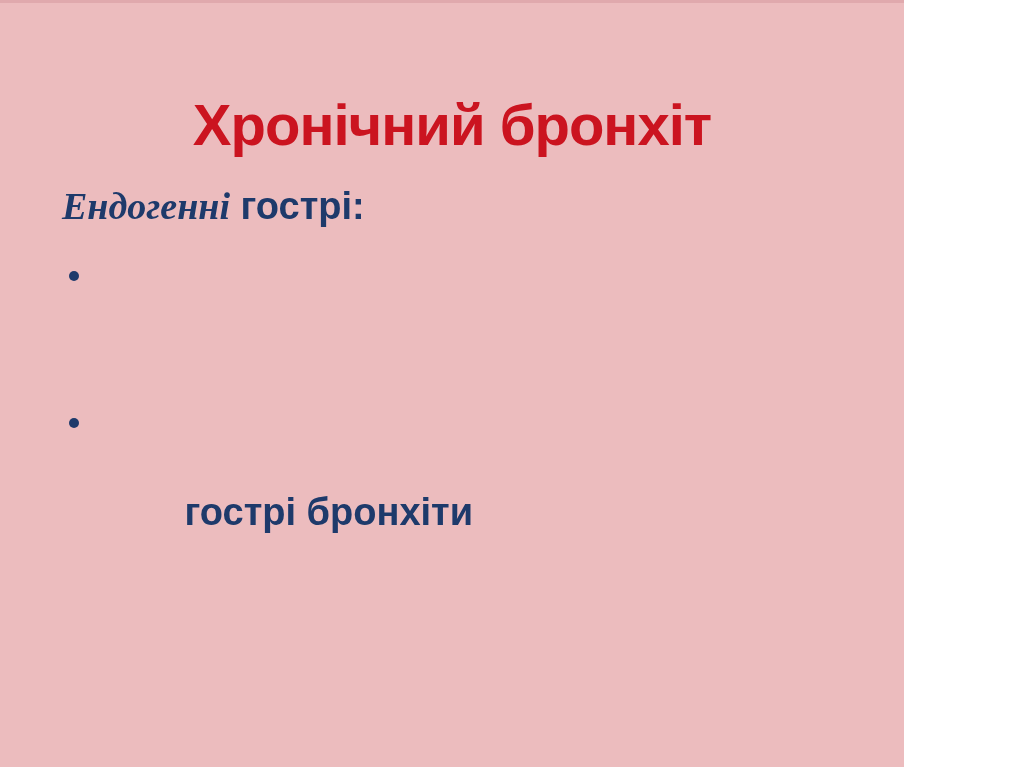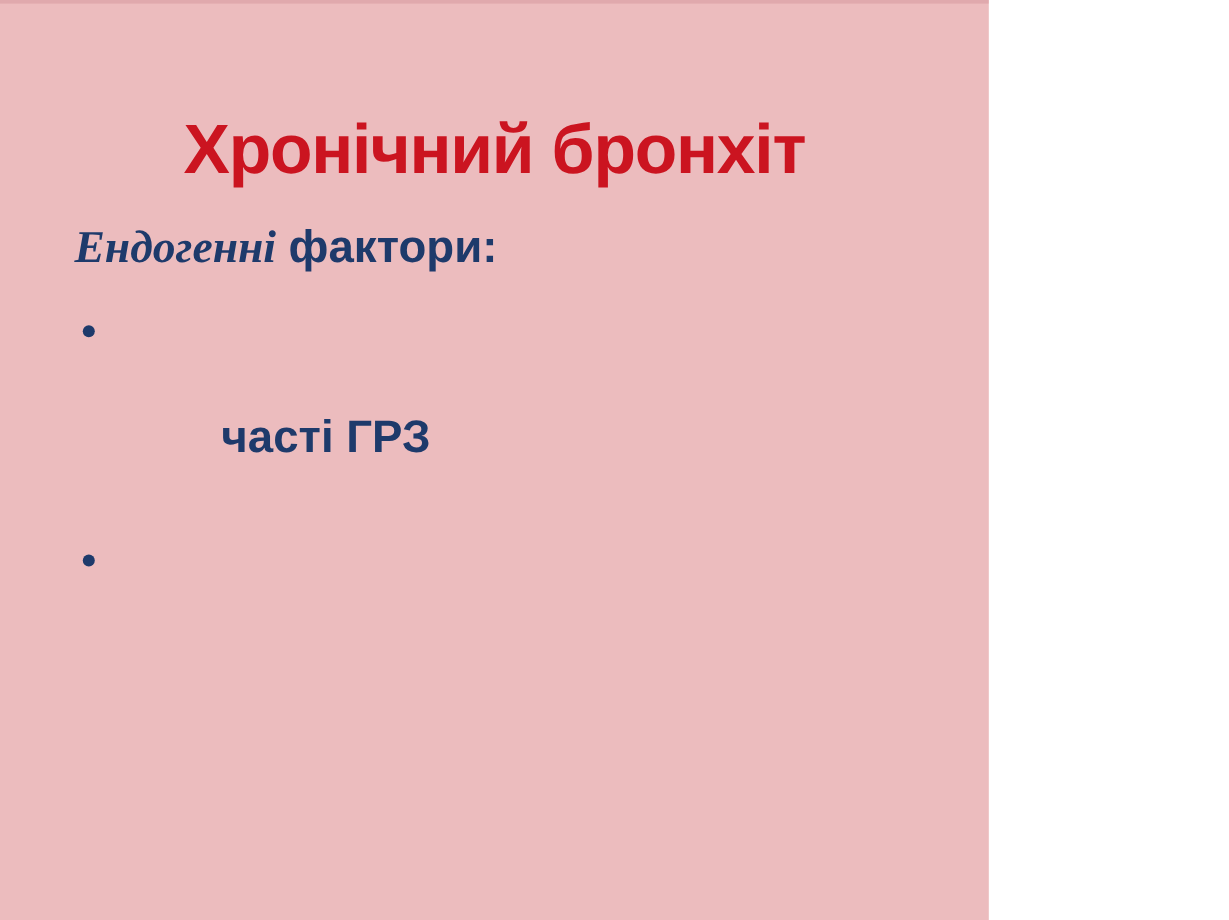--- a/index.html
+++ b/index.html
@@ -1,21 +1,21 @@
 <!DOCTYPE html>
 <html><head>
 <meta charset="utf-8">
 <style>
   html, body {
     margin: 0;
     padding: 0;
   }
   .slide {
     position: relative;
-    width: 824px;
+    width: 904px;
     height: 767px;
     background: #ecbcbe;
     overflow: hidden;
     font-family: "Liberation Sans", "DejaVu Sans", sans-serif;
   }
   .top-strip {
     position: absolute;
     top: 0;
     left: 0;
     width: 100%;
@@ -76,26 +76,26 @@
 </style>
 </head>
 <body>
 
 <div class="slide">
   <div class="top-strip"></div>
 
   <h1 class="slide-title">Хронічний бронхіт</h1>
 
   <div class="content">
-    <p class="heading"><span class="italic">Ендогенні</span><span> фактори:</span></p>
+    <p class="heading"><span class="italic">Ендогенні</span><span> гострі:</span></p>
 
     <ul class="bullets">
       <li>
         <span class="bullet-dot"></span>
-        <span>часті ГРЗ</span>
       </li>
       <li>
         <span class="bullet-dot"></span>
+        <span>гострі бронхіти</span>
       </li>
 
     </ul>
   </div>
 </div>
 
 </body></html>

